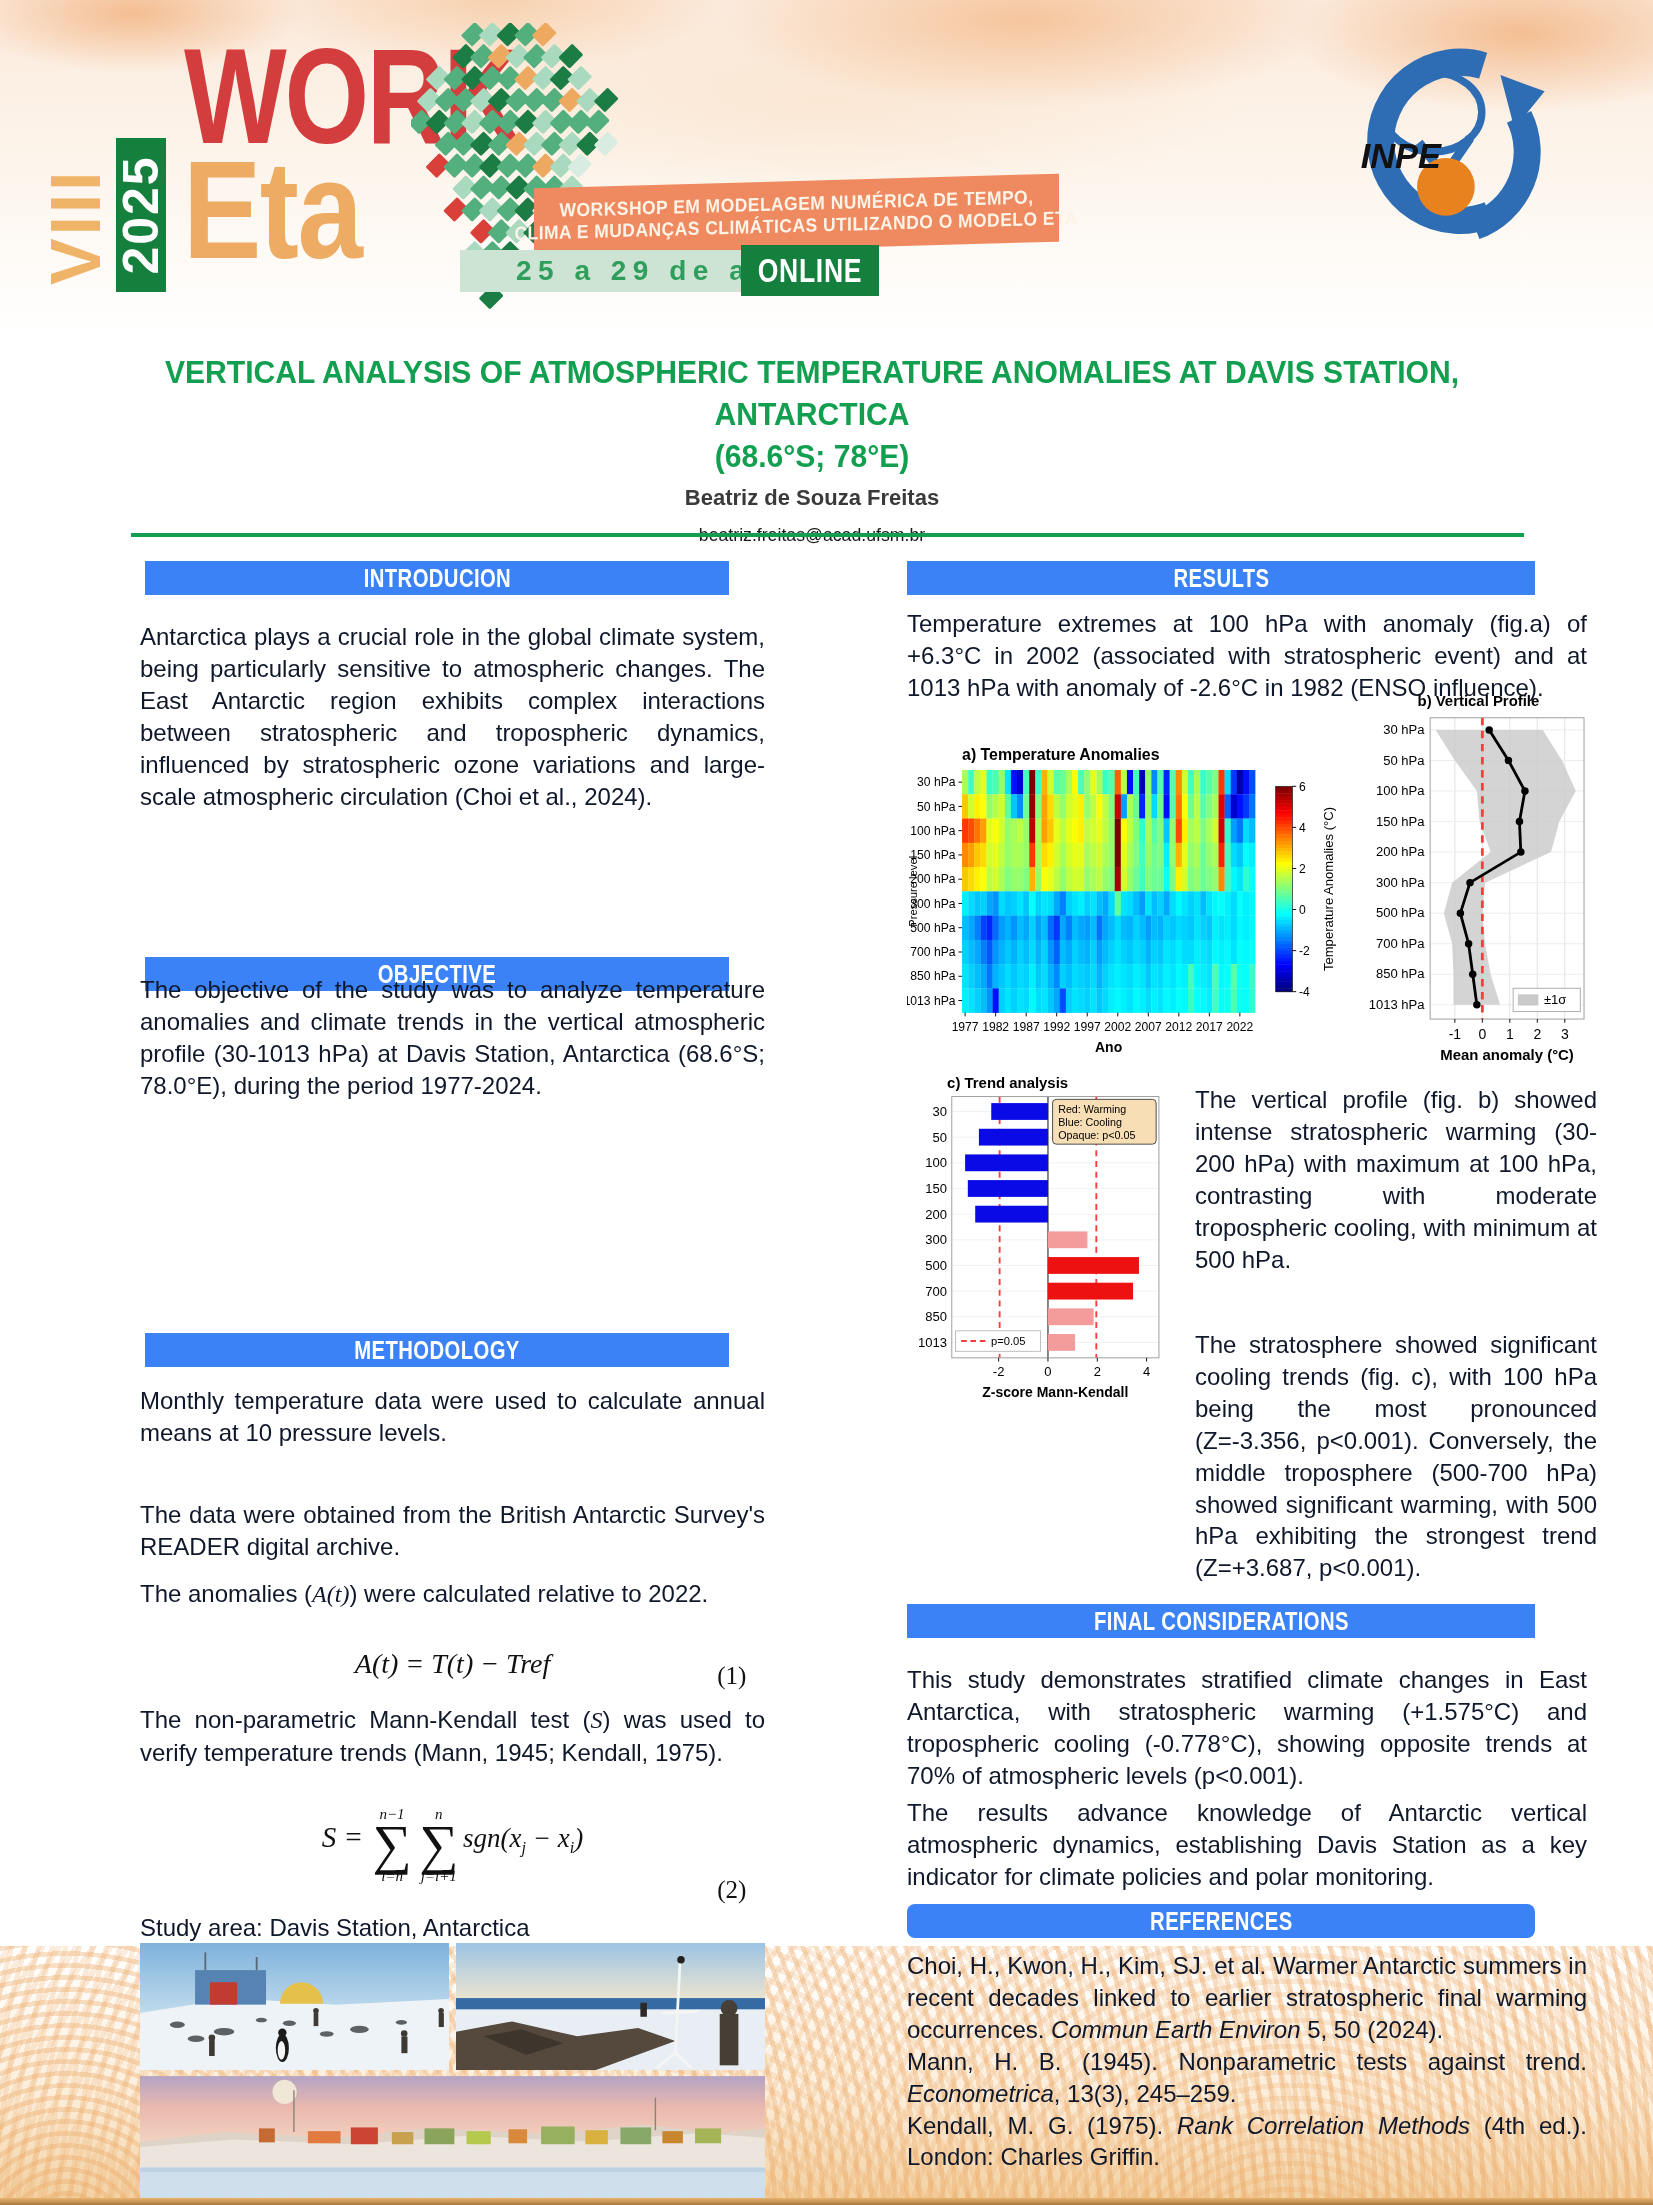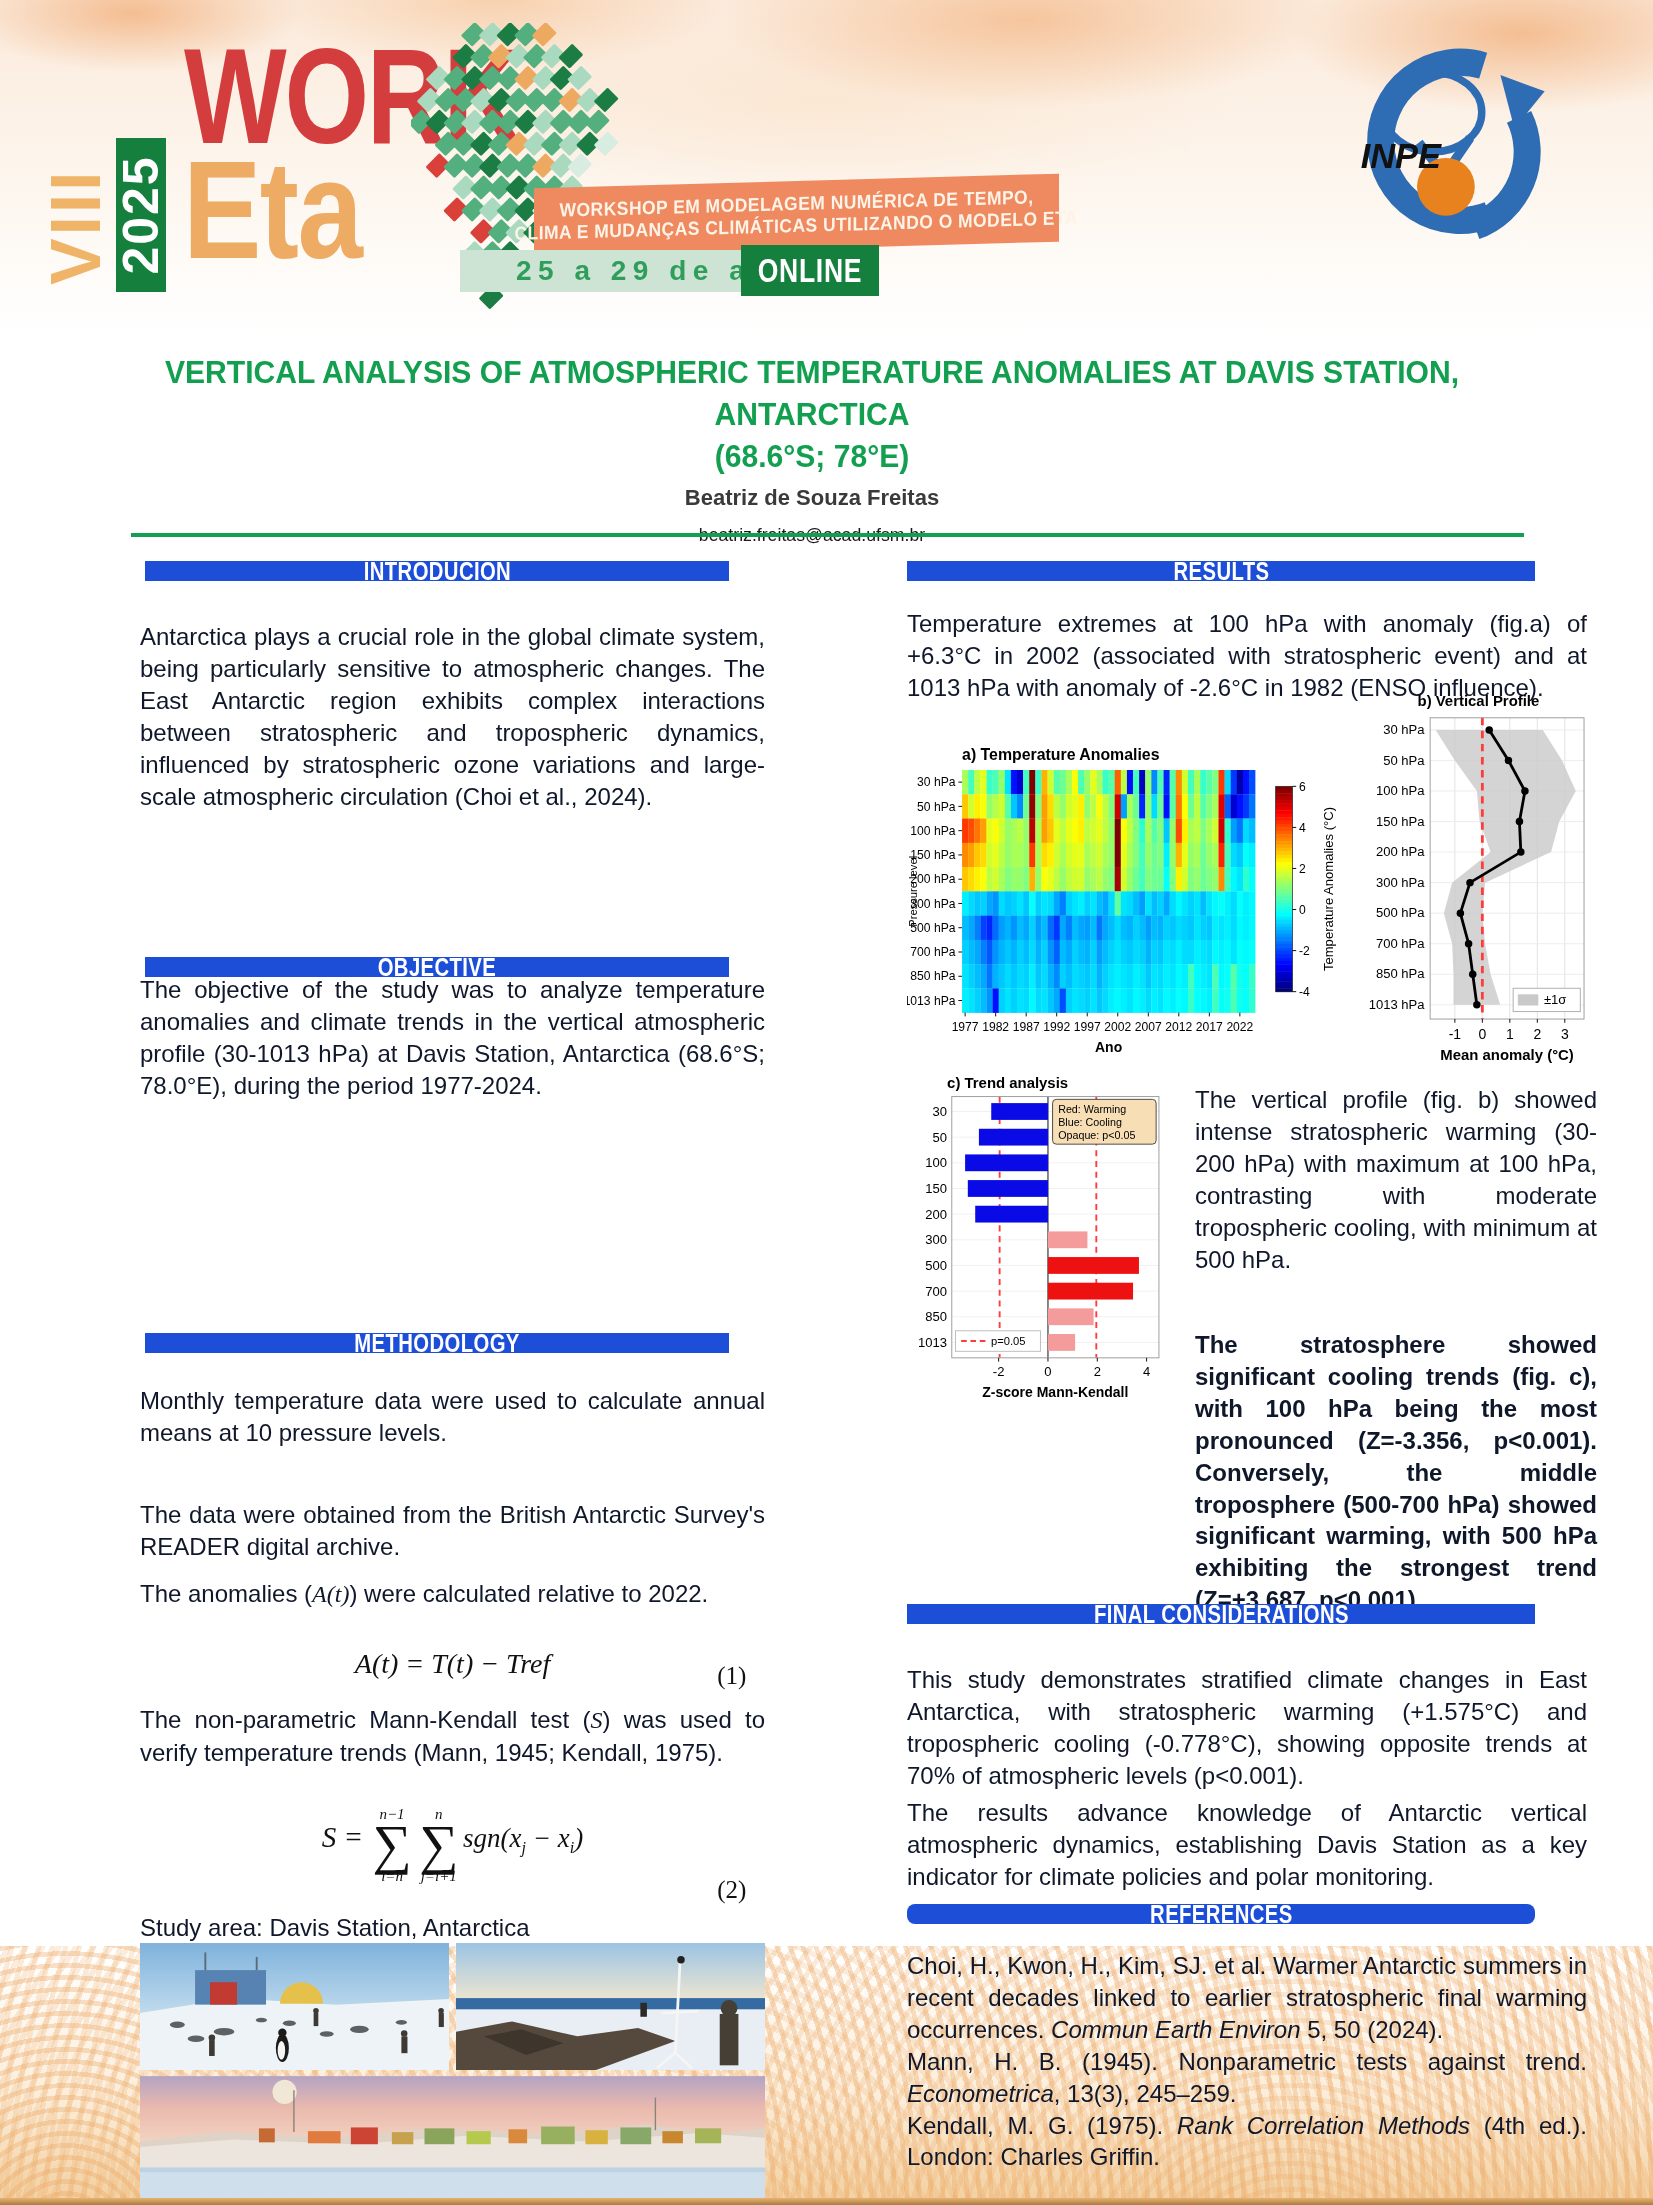--- a/index.html
+++ b/index.html
@@ -35,21 +35,21 @@
   .online span{color:#fff;font-size:34px;font-weight:800;transform:scaleX(.78);letter-spacing:0.9px;}
   .inpe{position:absolute;left:1335px;top:47px;width:219px;height:205px;}
   
   .title-wrap{position:absolute;left:55px;top:351px;width:1514px;text-align:center;}
   .title-line{display:block;color:#12a050;font-size:32px;font-weight:800;line-height:1.32;
     transform:scaleX(.94);transform-origin:center;}
   .author{margin-top:7.5px;font-size:22px;font-weight:700;color:#3a3a3a;}
   .email{margin-top:14px;font-size:17.7px;color:#1a1a1a;}
   .divider{position:absolute;left:131px;top:533px;width:1393px;height:4.2px;background:#12a050;}
   
-  .bar{position:absolute;height:20px;background:#1d4ed8;display:flex;align-items:center;justify-content:center;}
+  .bar{position:absolute;height:34px;background:#3b82f6;display:flex;align-items:center;justify-content:center;}
   .bar span{color:#fff;font-size:26px;font-weight:800;letter-spacing:0.5px;transform:scaleX(.78);white-space:nowrap;}
   .bar-left{left:145px;width:584px;}
   .bar-right{left:907px;width:628px;}
   
   .para{position:absolute;font-size:24px;line-height:1.33;text-align:justify;color:#0f172a;}
   .col-left{left:140px;width:625px;}
   .col-right{left:907px;width:680px;}
   .serif-it{font-style:italic;font-family:"Liberation Serif",serif;}
   .eqrow{position:absolute;left:140px;width:625px;text-align:center;font-family:"Liberation Serif",serif;}
   .eq1{font-size:28px;font-style:italic;}
@@ -1056,21 +1056,21 @@
       <rect x="312" y="56" width="222" height="96" rx="8" fill="#f7deb5" stroke="#444" stroke-width="2"></rect>
       <text x="324" y="86" font-size="23">Red: Warming</text>
       <text x="324" y="114" font-size="23">Blue: Cooling</text>
       <text x="324" y="142" font-size="23">Opaque: p&lt;0.05</text>
       <rect x="104" y="552" width="182" height="44" fill="#fff" stroke="#bbb" stroke-width="2"></rect>
       <line x1="116" y1="574" x2="168" y2="574" stroke="#ff3b3b" stroke-width="4" stroke-dasharray="12,8"></line>
       <text x="180" y="582" font-size="24">p=0.05</text>
     </svg>
 
   <div class="para" style="left:1195px;top:1084px;width:402px;">The vertical profile (fig. b) showed intense stratospheric warming (30-200 hPa) with maximum at 100 hPa, contrasting with moderate tropospheric cooling, with minimum at 500 hPa.</div>
-  <div class="para" style="left:1195px;top:1329px;width:402px;font-weight:bold;">The stratosphere showed significant cooling trends (fig. c), with 100 hPa being the most pronounced (Z=-3.356, p&lt;0.001). Conversely, the middle troposphere (500-700 hPa) showed significant warming, with 500 hPa exhibiting the strongest trend (Z=+3.687, p&lt;0.001).</div>
+  <div class="para" style="left:1195px;top:1329px;width:402px;">The stratosphere showed significant cooling trends (fig. c), with 100 hPa being the most pronounced (Z=-3.356, p&lt;0.001). Conversely, the middle troposphere (500-700 hPa) showed significant warming, with 500 hPa exhibiting the strongest trend (Z=+3.687, p&lt;0.001).</div>
 
   <div class="bar bar-right" style="top:1604px;">
     <span>FINAL CONSIDERATIONS</span>
   </div>
   <div class="para col-right z2" style="top:1664px;">This study demonstrates stratified climate changes in East Antarctica, with stratospheric warming (+1.575°C) and tropospheric cooling (-0.778°C), showing opposite trends at 70% of atmospheric levels (p&lt;0.001).</div>
   <div class="para col-right z2" style="top:1797px;">The results advance knowledge of Antarctic vertical atmospheric dynamics, establishing Davis Station as a key indicator for climate policies and polar monitoring.</div>
 
   <div class="bar bar-right z2" style="top:1904px;border-radius:8px;">
     <span>REFERENCES</span>
   </div>

